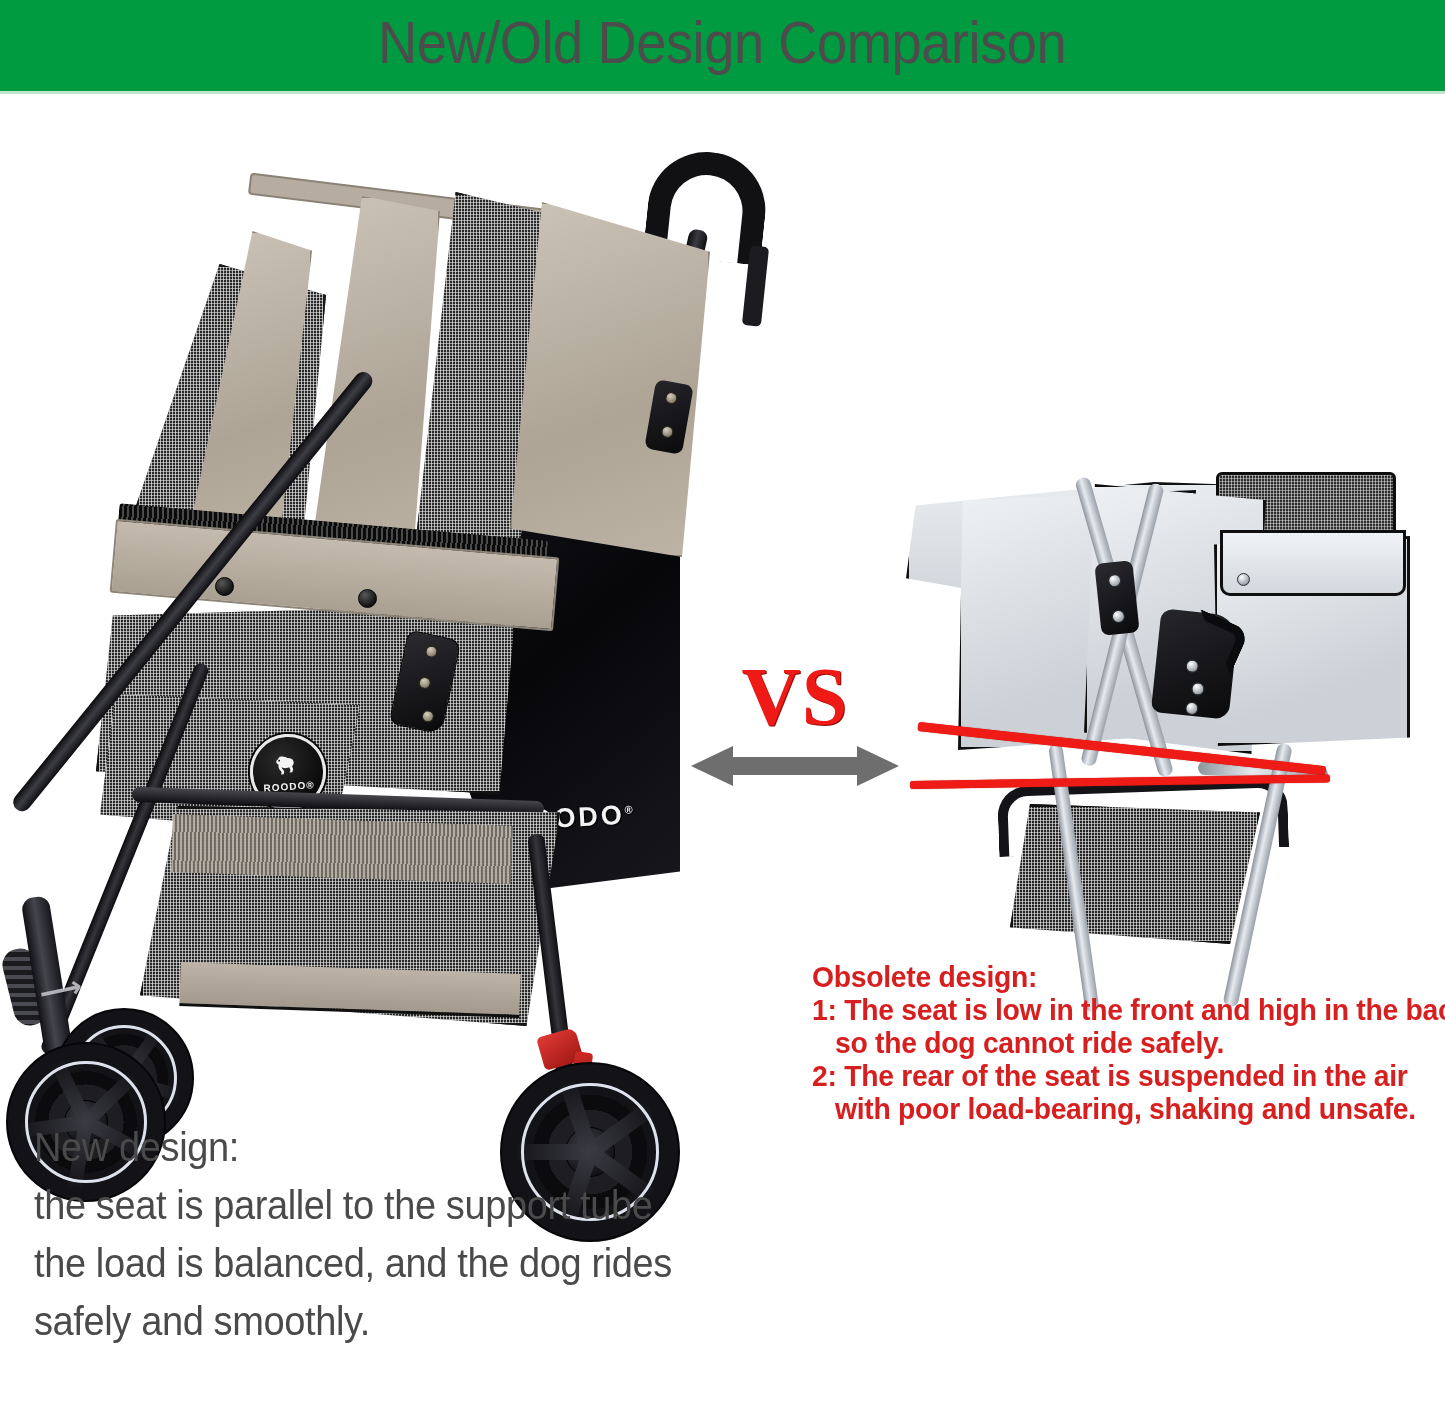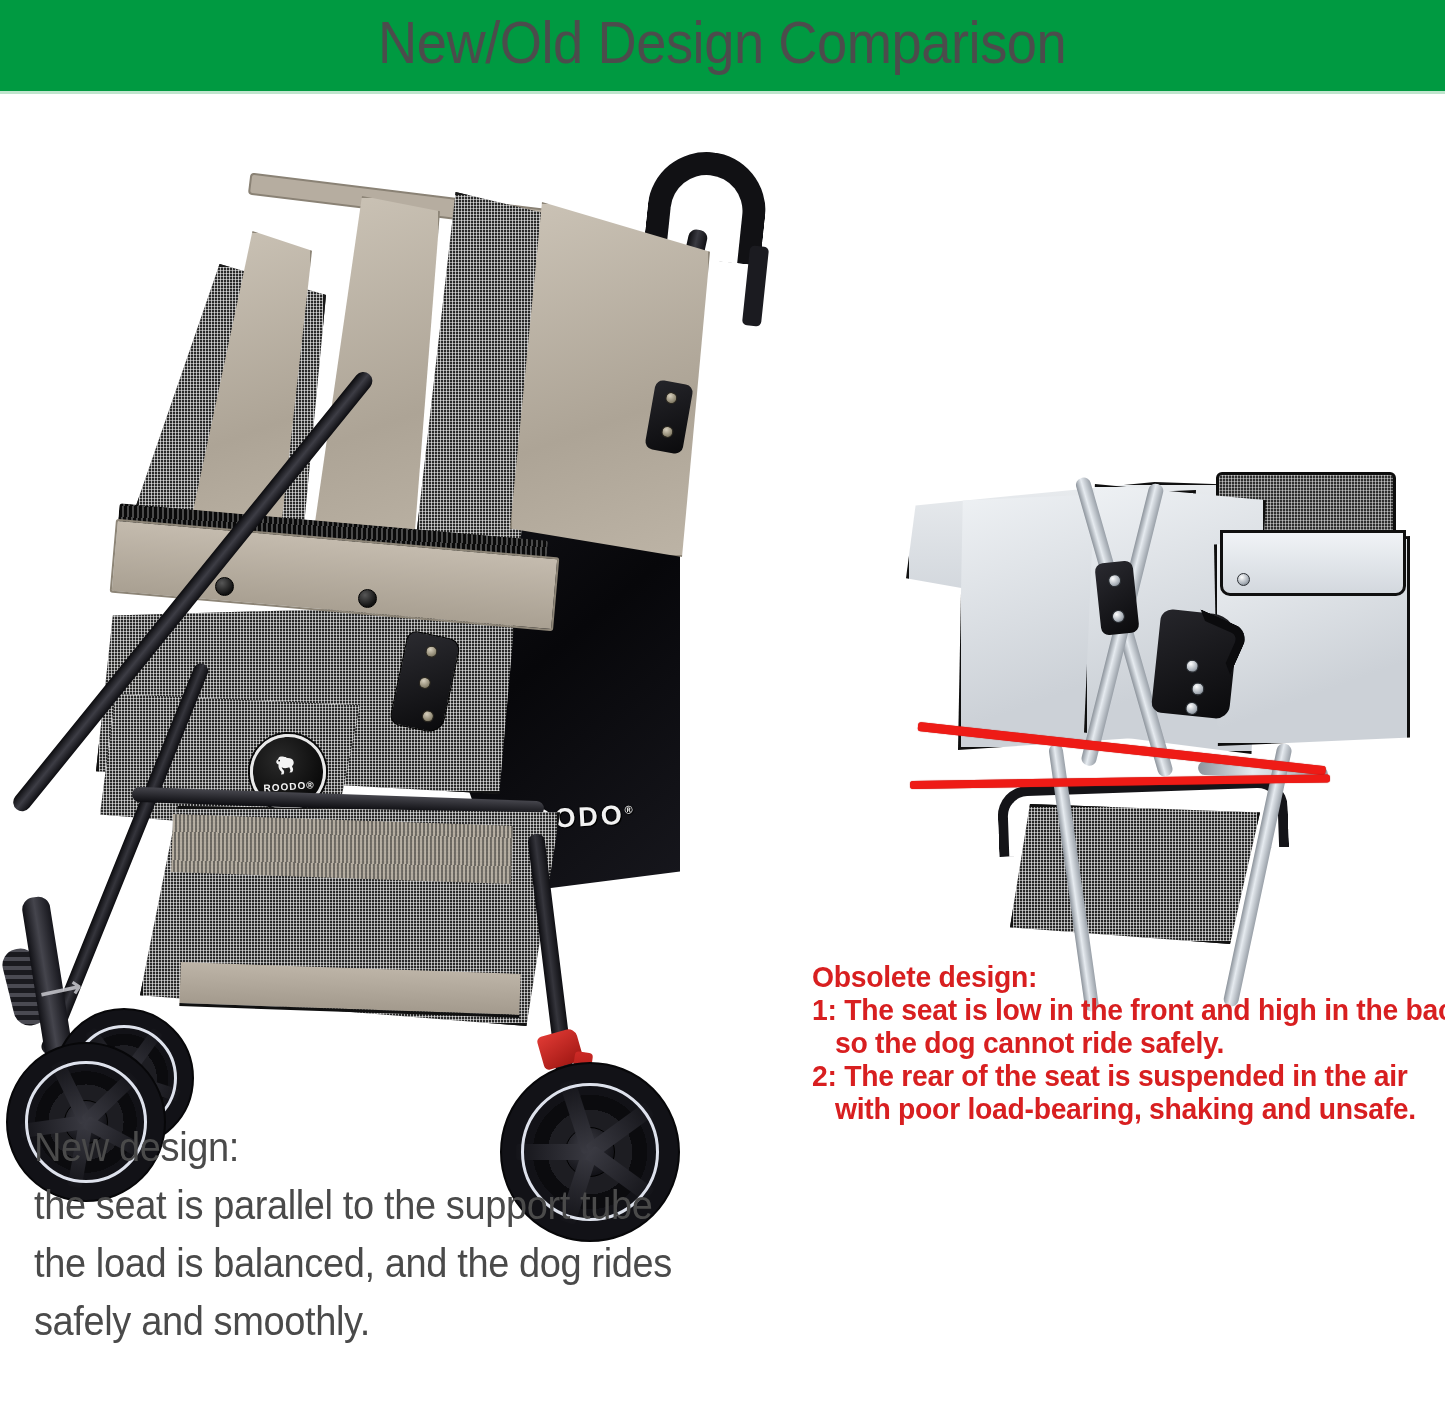--- a/index.html
+++ b/index.html
@@ -717,20 +717,28 @@
     <div class="wheel wheel-rear">
       <div class="hub" style="width:50px;height:50px;"></div>
       <div class="spoke" style="width:16px;height:74px;transform:translate(-50%,0) rotate(18deg);"></div>
       <div class="spoke" style="width:16px;height:74px;transform:translate(-50%,0) rotate(90deg);"></div>
       <div class="spoke" style="width:16px;height:74px;transform:translate(-50%,0) rotate(162deg);"></div>
       <div class="spoke" style="width:16px;height:74px;transform:translate(-50%,0) rotate(234deg);"></div>
       <div class="spoke" style="width:16px;height:74px;transform:translate(-50%,0) rotate(306deg);"></div>
     </div>
   </div>
 
+  <div class="vs-block">
+    <div class="vs-text">VS</div>
+    <div class="vs-arrow">
+      <svg width="208" height="44" viewBox="0 0 208 44" aria-hidden="true">
+        <polygon points="0,22 42,2 42,13 166,13 166,2 208,22 166,42 166,31 42,31 42,42" fill="#6e6e6e"></polygon>
+      </svg>
+    </div>
+  </div>
 
   <div class="old-stroller">
     <div class="old-canopy-top"></div>
     <div class="old-mesh"></div>
     <div class="old-panel old-body-l" style="position:absolute"></div>
     <div class="old-panel old-body-m" style="position:absolute"></div>
     <div class="old-panel old-body-r" style="position:absolute"></div>
     <div class="old-pocket-flap">
       <div class="screw" style="left:14px; top:40px;"></div>
     </div>

